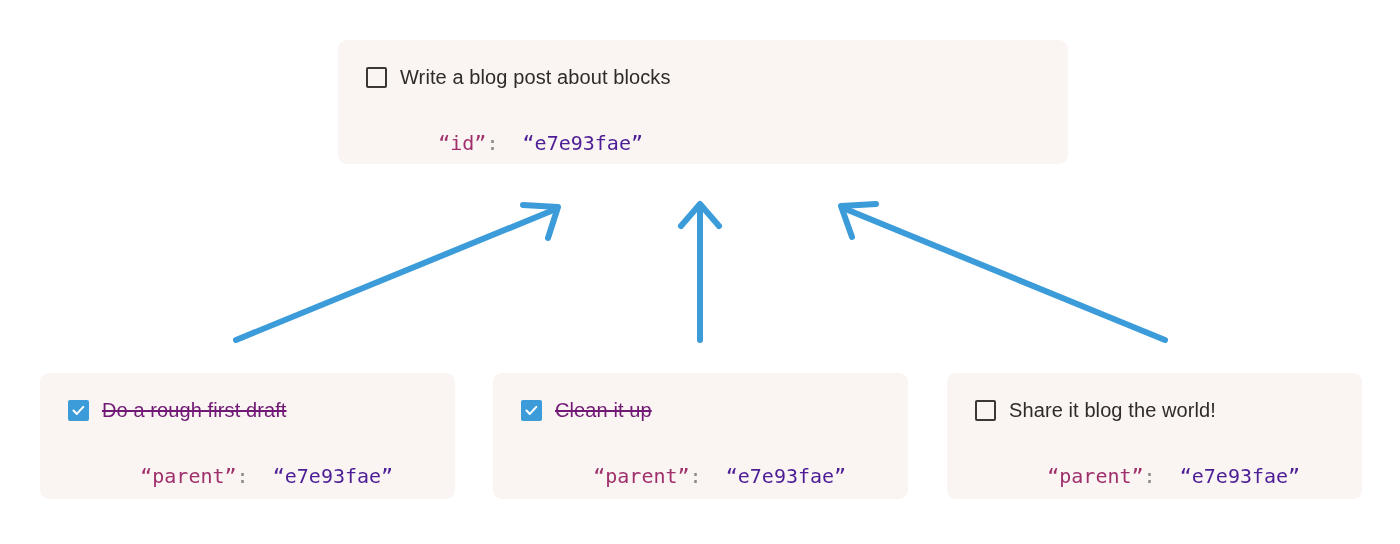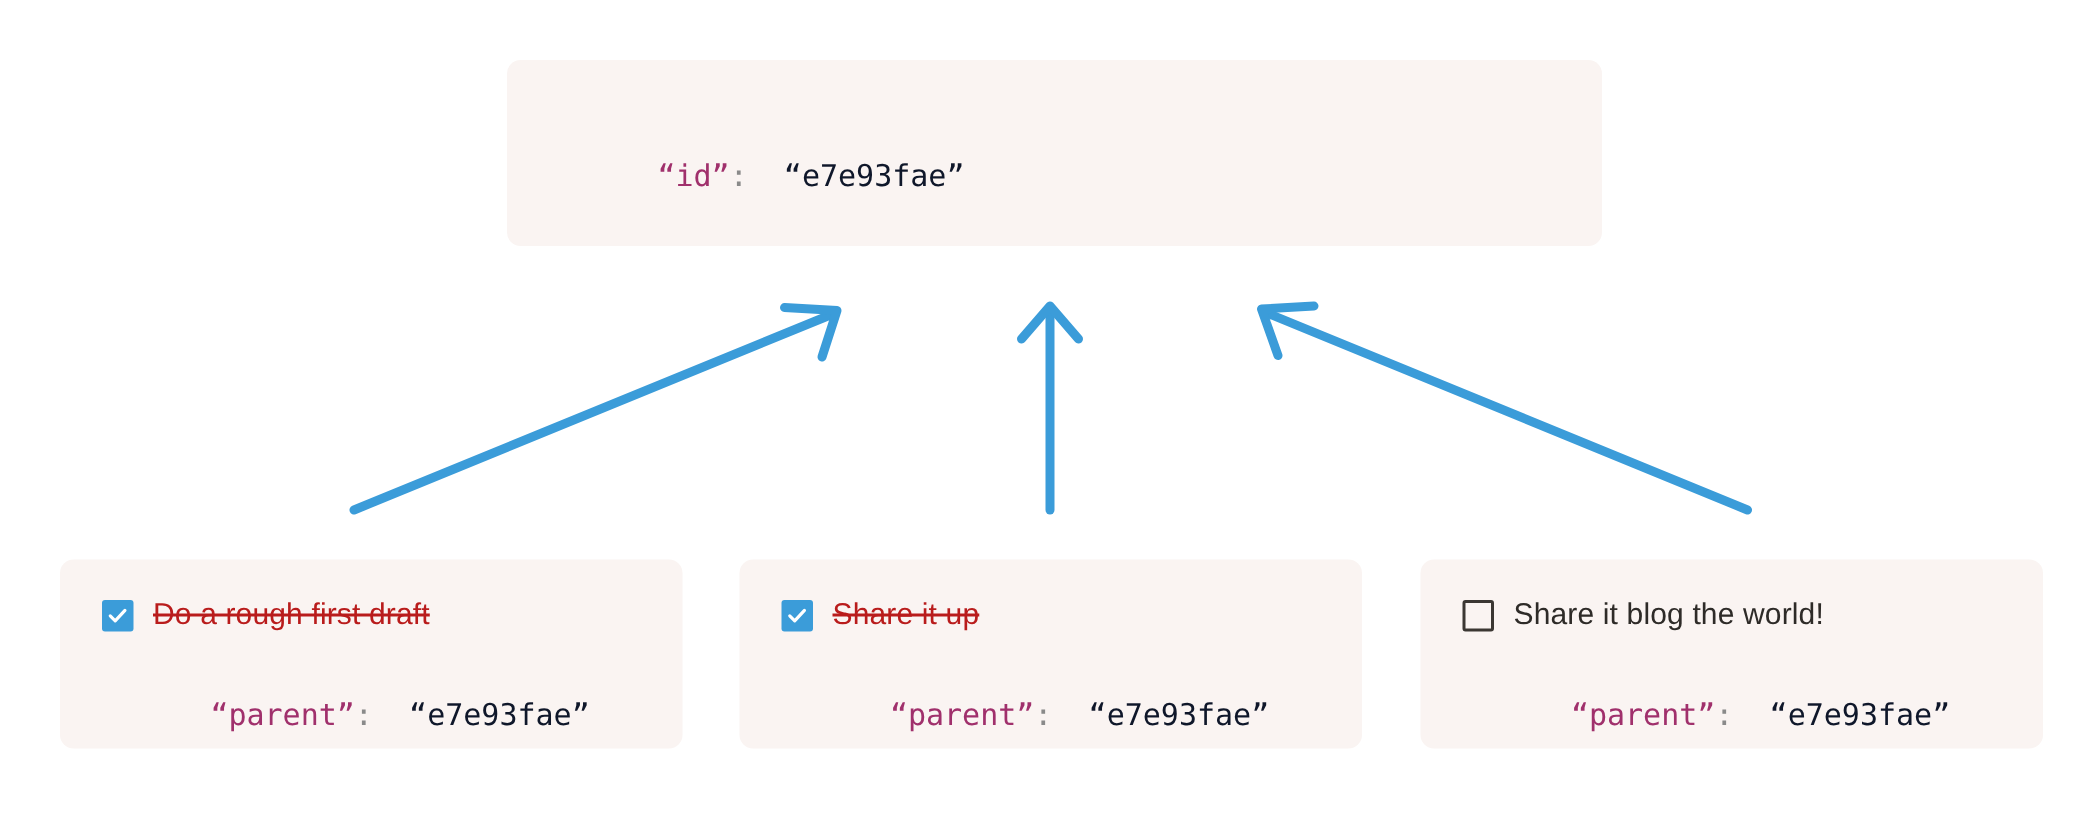--- a/index.html
+++ b/index.html
@@ -107,37 +107,37 @@
   .todo-label {
     font-family: "Liberation Sans", sans-serif;
     font-size: 20px;
     line-height: 24px;
     color: #2e2b28;
     letter-spacing: 0.1px;
     white-space: nowrap;
   }
 
   .todo-label.done {
-    color: #b91c1c;
+    color: #701a75;
     text-decoration: line-through;
     text-decoration-thickness: 1.5px;
   }
 
   
   .code-line {
     margin-top: 14px;
     font-family: "DejaVu Sans Mono", "Liberation Mono", monospace;
     font-size: 20px;
     line-height: 26px;
     white-space: pre;
   }
 
   .code-key   { color: #a0306c; text-align: right; }
   .code-colon { color: #8a8a8a; }
-  .code-val   { color: #0f172a; }
+  .code-val   { color: #4c1d95; }
   .code-space { color: transparent; }
 </style>
 </head>
 <body>
 
 <div class="canvas">
 
   <svg class="arrows" viewBox="0 0 1400 544" width="1400" height="544" xmlns="http://www.w3.org/2000/svg">
 
     <g>
@@ -150,20 +150,24 @@
       <path d="M681,226 L700,204 L719,226" stroke="#3b9cd9" stroke-width="6" stroke-linecap="round" stroke-linejoin="round" fill="none"></path>
     </g>
 
     <g>
       <path d="M1165,340 L843,208" stroke="#3b9cd9" stroke-width="6" stroke-linecap="round" fill="none"></path>
       <path d="M876,204 L841,206 L852,237" stroke="#3b9cd9" stroke-width="6" stroke-linecap="round" stroke-linejoin="round" fill="none"></path>
     </g>
   </svg>
 
   <div class="card card-parent">
+    <div class="todo-row">
+      <span class="checkbox unchecked"></span>
+      <span class="todo-label">Write a blog post about blocks</span>
+    </div>
     <div class="code-line">
       <span class="code-key">“id”</span><span class="code-colon">:</span><span class="code-space">&nbsp;&nbsp;</span><span class="code-val">“e7e93fae”</span>
     </div>
   </div>
 
   <div class="card card-child-1">
     <div class="todo-row">
       <span class="checkbox checked">
         <svg class="tick" viewBox="0 0 13 13" xmlns="http://www.w3.org/2000/svg">
           <path d="M1.5,6.6 L4.8,9.9 L11.3,2.9" stroke="#ffffff" stroke-width="2.1" fill="none" stroke-linecap="round" stroke-linejoin="round"></path>
@@ -176,21 +180,21 @@
     </div>
   </div>
 
   <div class="card card-child-2">
     <div class="todo-row">
       <span class="checkbox checked">
         <svg class="tick" viewBox="0 0 13 13" xmlns="http://www.w3.org/2000/svg">
           <path d="M1.5,6.6 L4.8,9.9 L11.3,2.9" stroke="#ffffff" stroke-width="2.1" fill="none" stroke-linecap="round" stroke-linejoin="round"></path>
         </svg>
       </span>
-      <span class="todo-label done">Share it up</span>
+      <span class="todo-label done">Clean it up</span>
     </div>
     <div class="code-line">
       <span class="code-key">“parent”</span><span class="code-colon">:</span><span class="code-space">&nbsp;&nbsp;</span><span class="code-val">“e7e93fae”</span>
     </div>
   </div>
 
   <div class="card card-child-3">
     <div class="todo-row">
       <span class="checkbox unchecked"></span>
       <span class="todo-label">Share it blog the world!</span>

